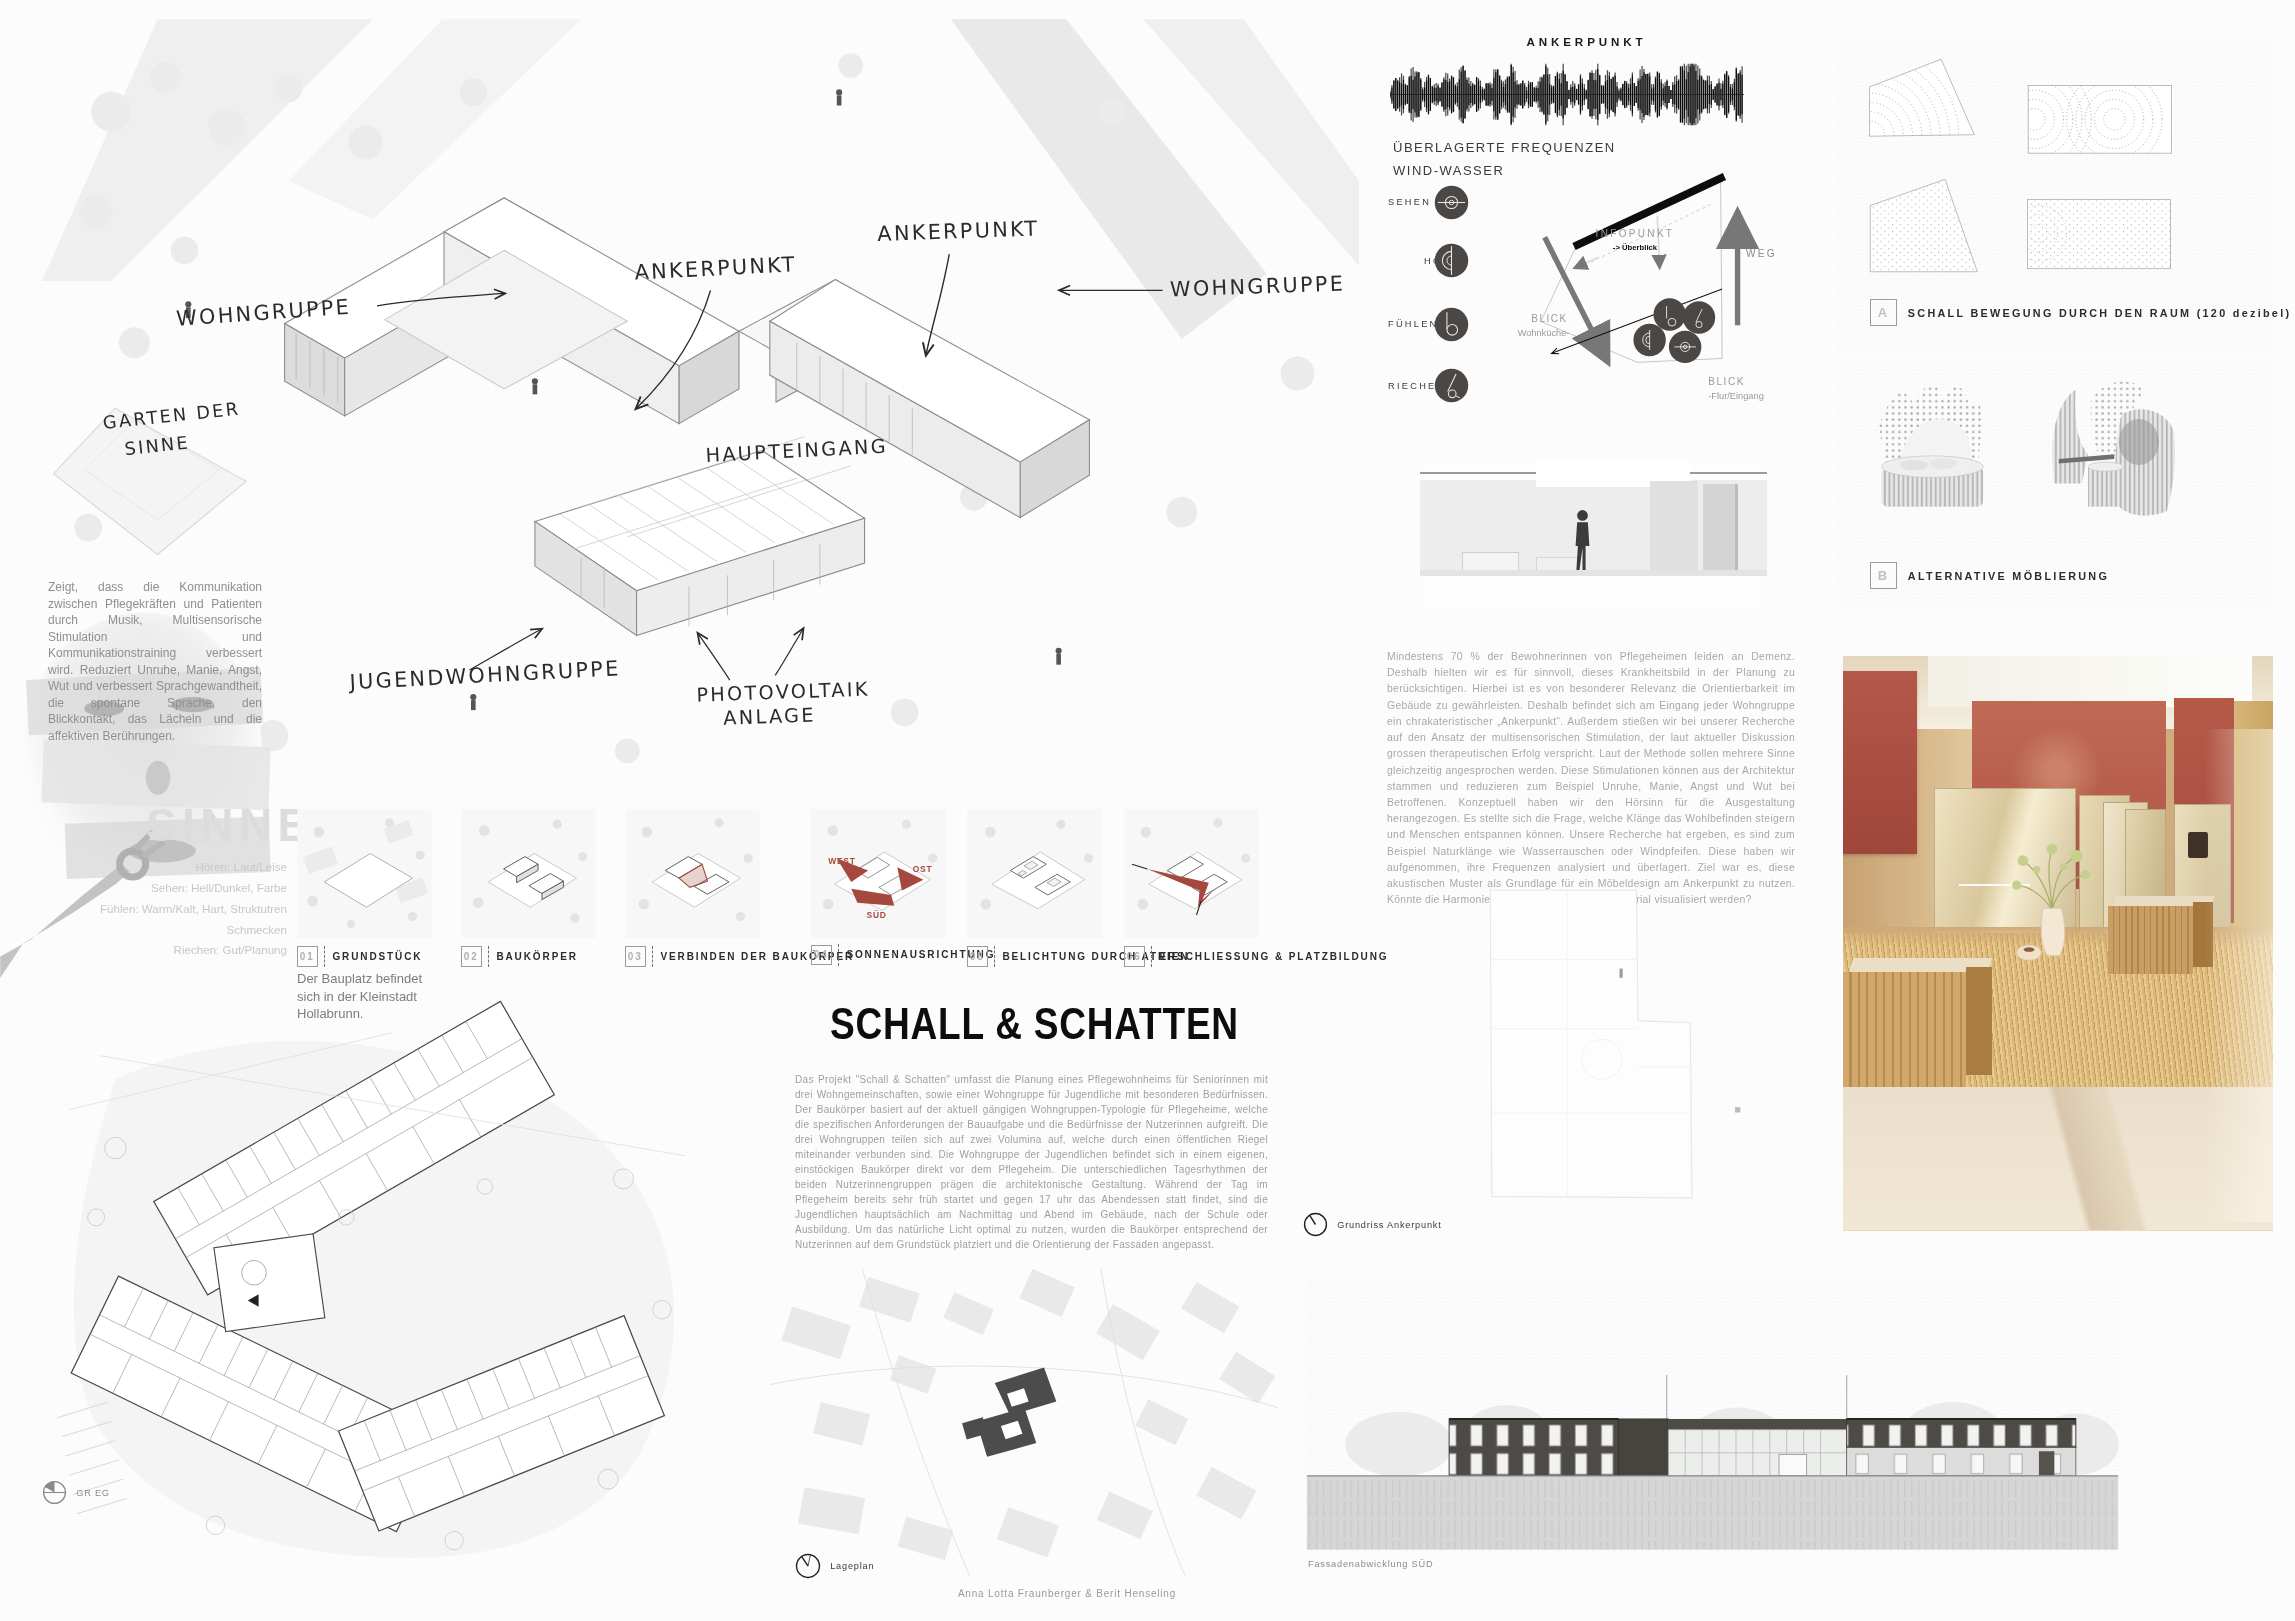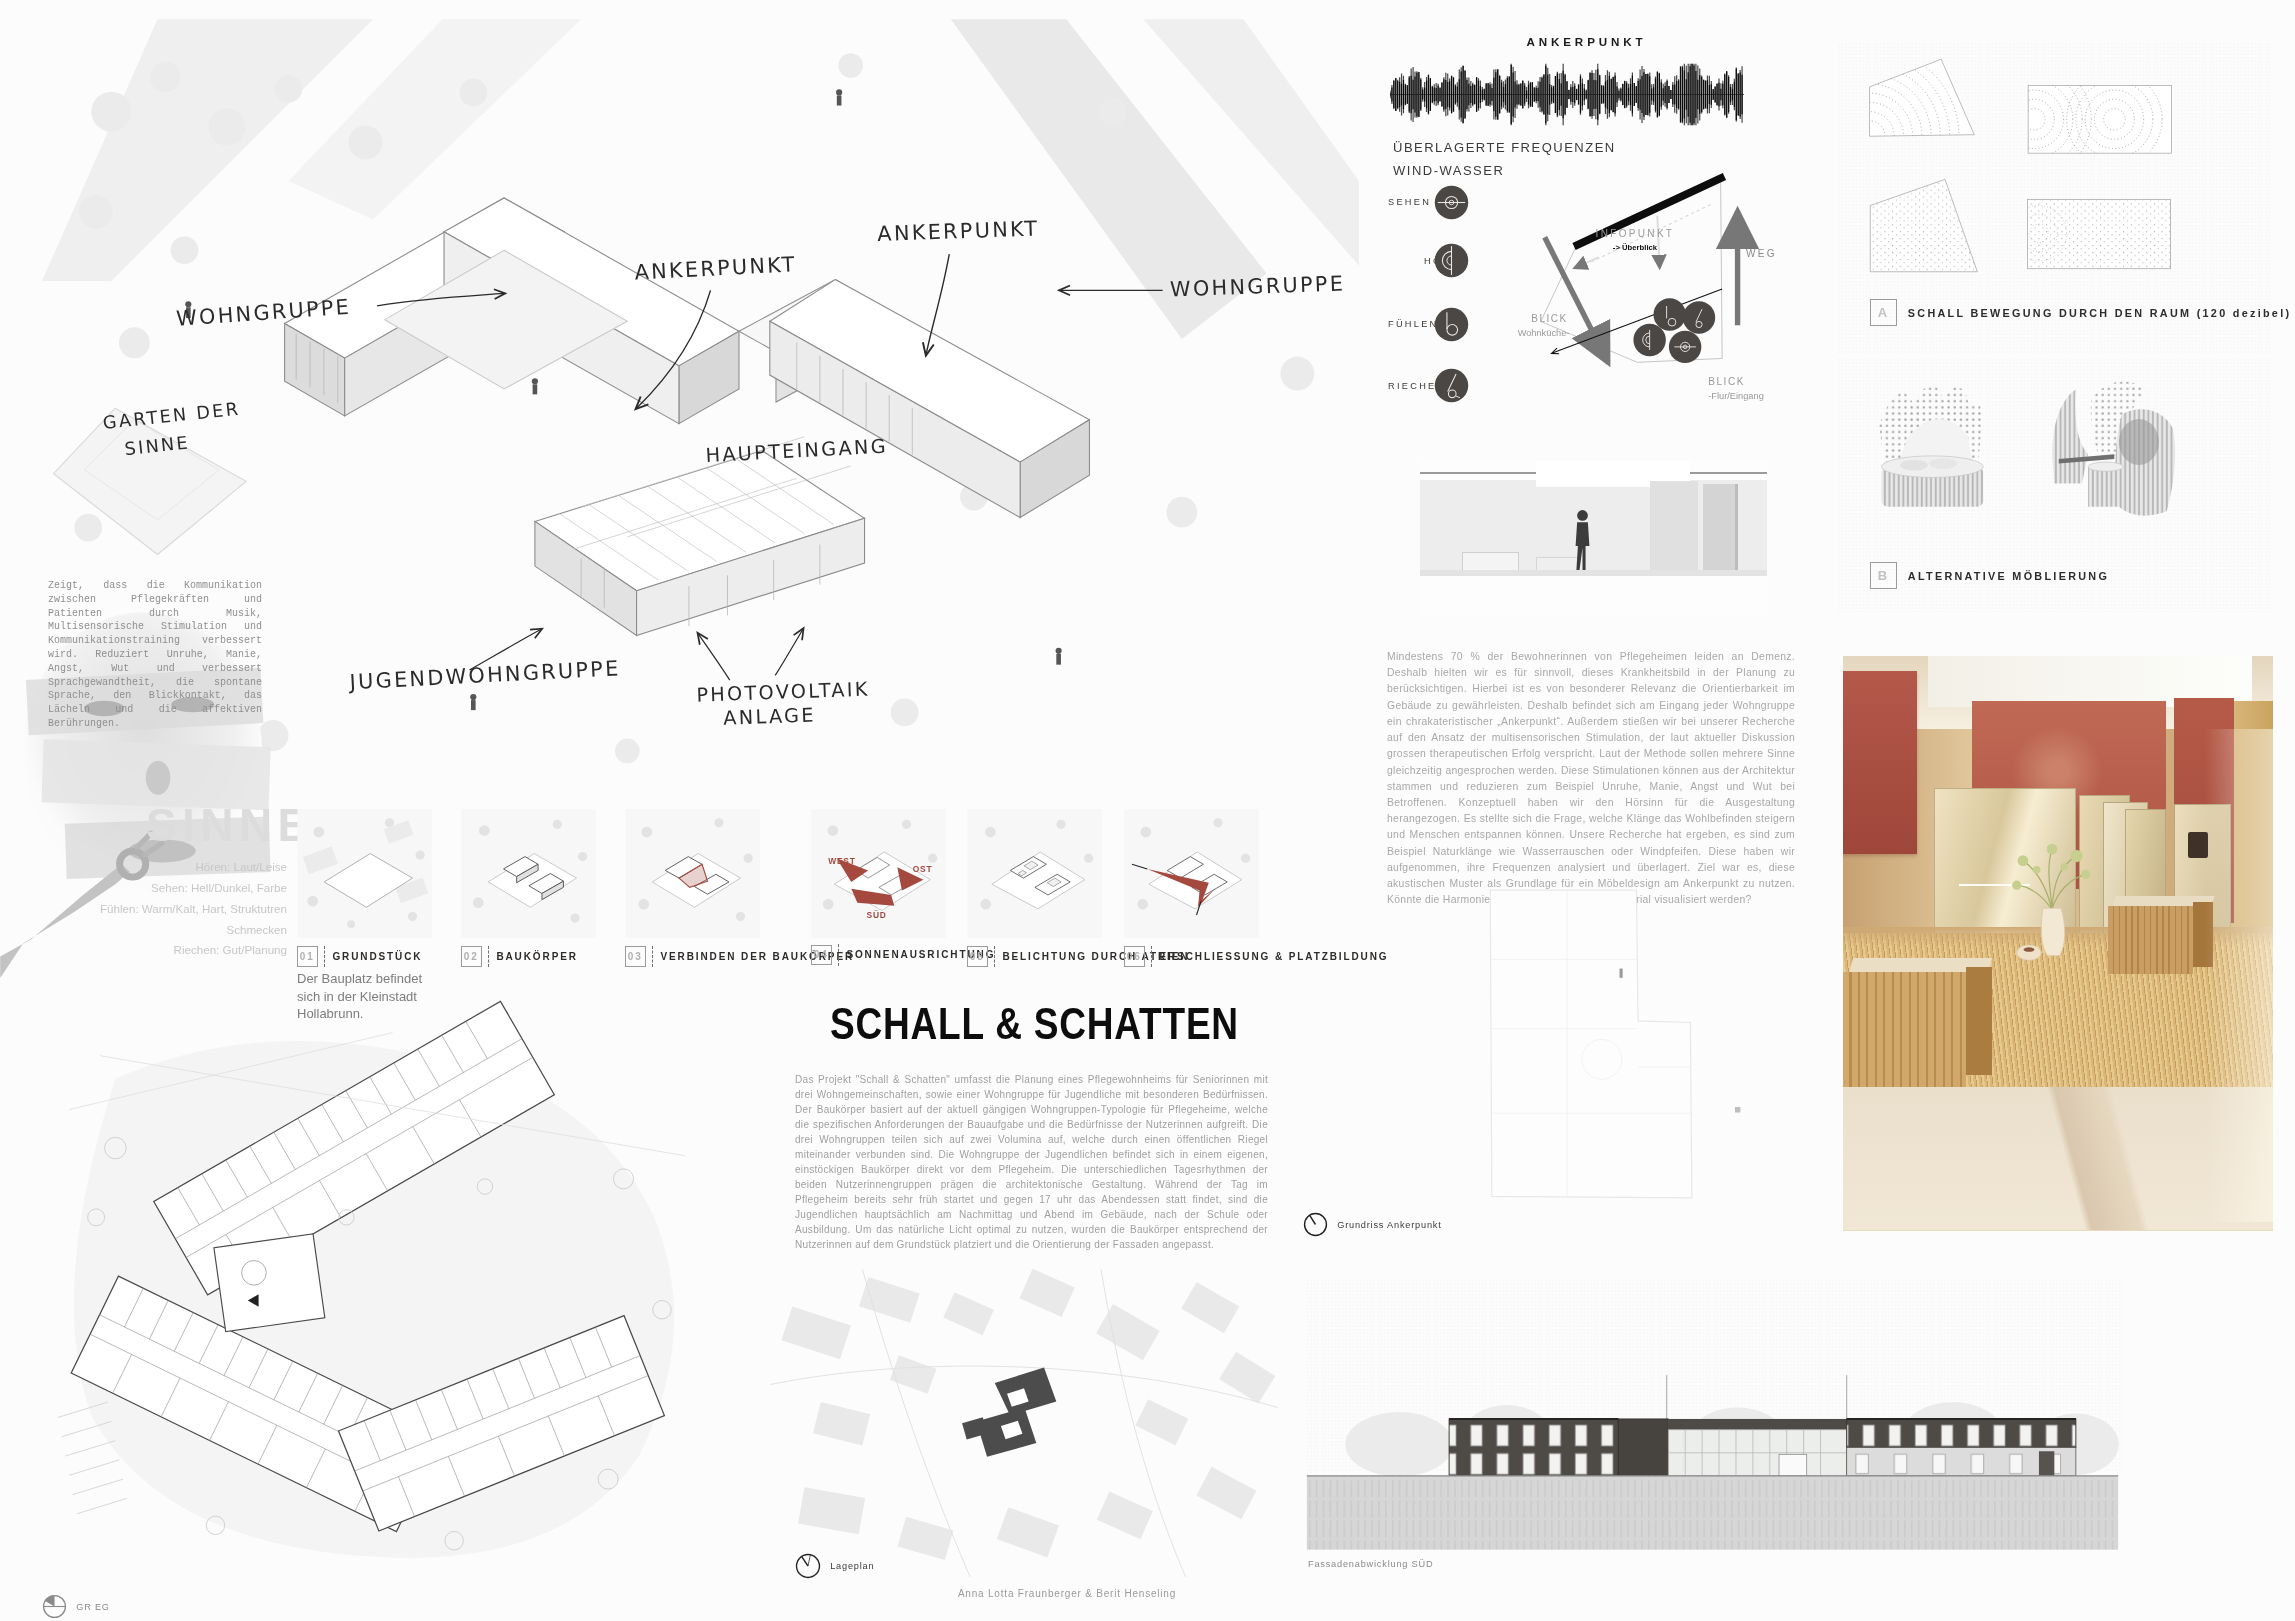--- a/index.html
+++ b/index.html
@@ -10,21 +10,21 @@
             background-size:3.5px 3.5px;opacity:.28;pointer-events:none;}
   
   .handtx{font-family:"DejaVu Sans",sans-serif;letter-spacing:3px;fill:#2b2b2b;}
   
   .cap{font-size:10px;font-weight:bold;letter-spacing:1.9px;color:#2e2c2a;text-transform:uppercase;
        display:flex;align-items:center;white-space:nowrap;}
   .capnum{display:inline-flex;align-items:center;justify-content:center;width:18.5px;height:18.5px;
           border:0.8px solid #9b9b9b;color:#b0b0b0;font-size:10px;font-weight:bold;flex:0 0 auto;}
   .capdash{border-left:1.5px dashed #6f6f6f;height:21.6px;display:inline-block;margin:0 7.7px 0 6.2px;}
   .bodytext{font-size:10px;line-height:1.5;text-align:justify;color:#9f9f9f;letter-spacing:0.3px;}
-  .smallnote{font-size:10px;line-height:1.38;text-align:justify;color:#8f8f8f;font-family:Liberation Mono, monospace;}
+  .smallnote{font-size:12px;line-height:1.38;text-align:justify;color:#8f8f8f;}
   .thumb{position:absolute;width:135px;}
   .thumbcaption{font-size:13px;color:#7d7d7d;line-height:1.35;margin-top:3.1px;}
   .senselabel{font-size:9.2px;letter-spacing:2.3px;color:#3a3a3a;}
   .graycap{font-size:9.2px;letter-spacing:0.8px;color:#8a8a8a;}
   .label-with-icon{display:flex;align-items:center;gap:9.2px;}
   .abox{display:inline-flex;align-items:center;justify-content:center;width:25px;height:25px;
         border:0.8px solid #9b9b9b;color:#c2c2c2;font-size:13px;}
   .studycap{font-size:10.8px;font-weight:bold;letter-spacing:2.3px;color:#2e2c2a;display:flex;align-items:center;gap:10.8px;}
   .credit{font-size:10px;color:#9a9a9a;letter-spacing:0.8px;}
 </style>
@@ -463,21 +463,21 @@
         <circle cx="560" cy="720" r="12"></circle>
       <circle cx="250" cy="700" r="12"></circle>
         <circle cx="420" cy="300" r="10"></circle>
         <circle cx="600" cy="260" r="10"></circle>
     </g>
     <g stroke="#dddddd" stroke-width="1">
         <line x1="100" y1="90" x2="860" y2="220"></line>
         <line x1="60" y1="160" x2="480" y2="60"></line>
       </g>
   </svg>
-  <div class="abs label-with-icon" style="left:42px;top:1594px">
+  <div class="abs label-with-icon" style="left:42px;top:1480px">
     <svg width="25" height="25" viewBox="0 0 32 32">
       <circle cx="16" cy="16" r="14" fill="none" stroke="#8a8a8a" stroke-width="1.6"></circle>
       <path d="M16 16 L16 2 A14 14 0 0 0 4 9 Z" fill="#8a8a8a"></path>
       <line x1="2" y1="16" x2="30" y2="16" stroke="#8a8a8a" stroke-width="1.4"></line>
     </svg>
     <span class="graycap">GR EG</span>
   </div>
 
   <svg class="abs" style="left:770px;top:1269px" width="508" height="308" viewBox="0 0 660 400">
     <g fill="#e9e9e9">

